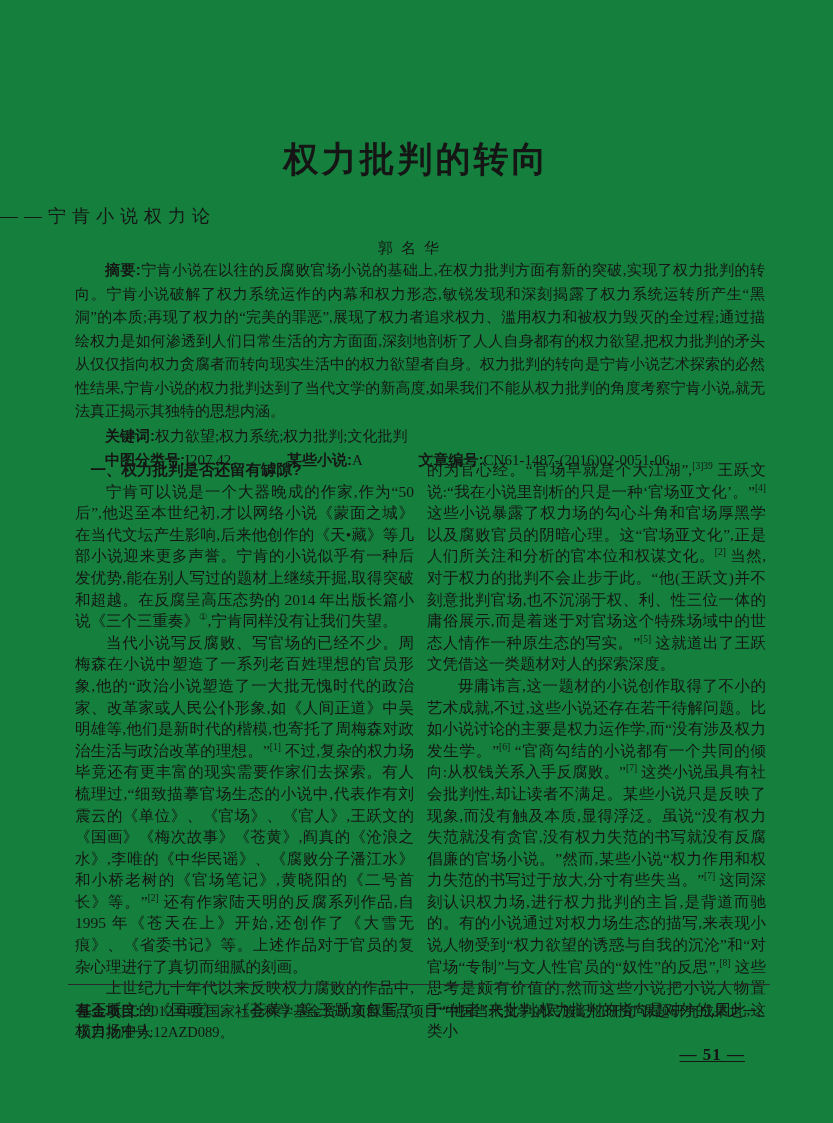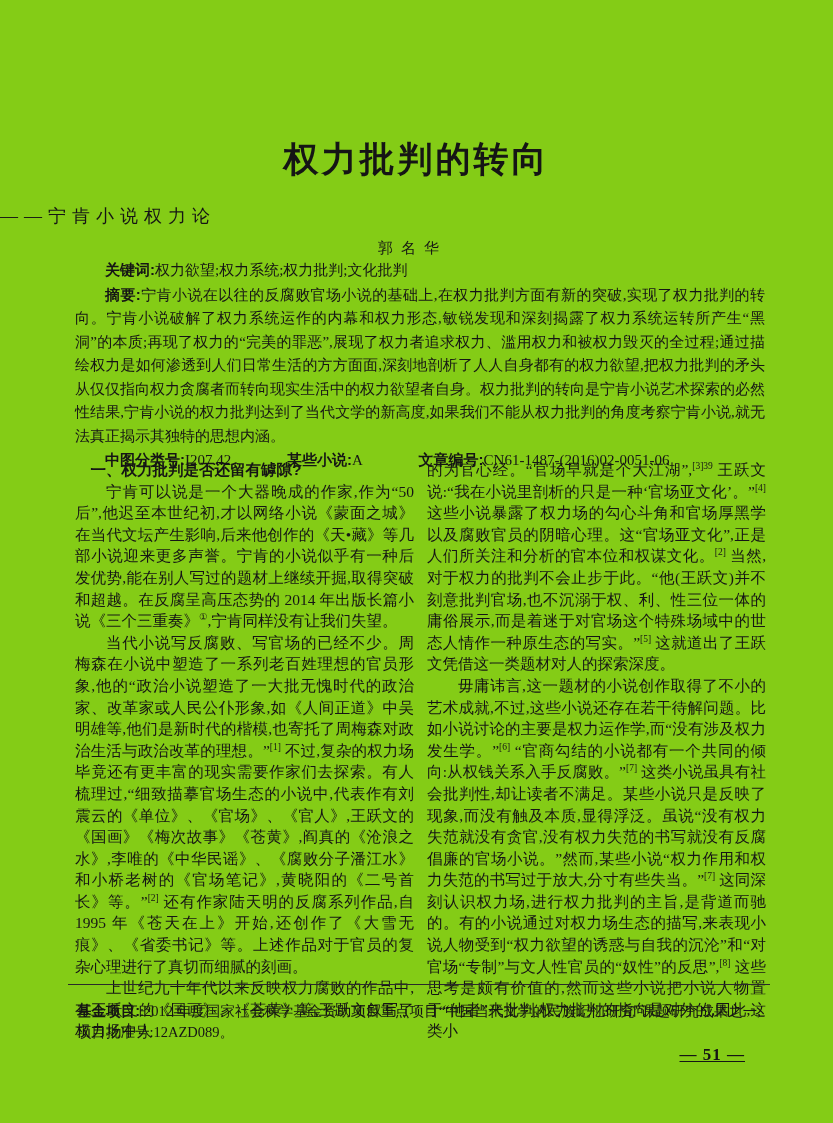--- a/index.html
+++ b/index.html
@@ -1,19 +1,19 @@
 <!DOCTYPE html>
 <html><head>
 <meta charset="utf-8">
 <style>
   html,body{margin:0;padding:0;background:#e8e8e6;}
   .page{
     position:relative;
     width:833px;height:1123px;
-    background:#84cc16;
+    background:#15803d;
     font-family:"Liberation Serif","DejaVu Serif",serif;
     color:#151515;
     overflow:hidden;
     margin:0 auto;
   }
   .title{
     position:absolute;top:136px;left:0;right:0;
     text-align:center;
     font-size:35px;font-weight:bold;letter-spacing:3px;
     margin:0;
@@ -75,22 +75,22 @@
 
 <div class="page">
 
   <h1 class="title">权力批判的转向</h1>
 
   <div class="subtitle">——宁肯小说权力论</div>
 
   <div class="author">郭名华</div>
 
   <div class="frontmatter">
+    <p><span class="blk-label">摘要:</span><span>宁肯小说在以往的反腐败官场小说的基础上,在权力批判方面有新的突破,实现了权力批判的转向。宁肯小说破解了权力系统运作的内幕和权力形态,敏锐发现和深刻揭露了权力系统运转所产生“黑洞”的本质;再现了权力的“完美的罪恶”,展现了权力者追求权力、滥用权力和被权力毁灭的全过程;通过描绘权力是如何渗透到人们日常生活的方方面面,深刻地剖析了人人自身都有的权力欲望,把权力批判的矛头从仅仅指向权力贪腐者而转向现实生活中的权力欲望者自身。权力批判的转向是宁肯小说艺术探索的必然性结果,宁肯小说的权力批判达到了当代文学的新高度,如果我们不能从权力批判的角度考察宁肯小说,就无法真正揭示其独特的思想内涵。</span></p>
     <p><span class="blk-label">关键词:</span><span>权力欲望;权力系统;权力批判;文化批判</span></p>
-    <p><span class="blk-label">摘要:</span><span>宁肯小说在以往的反腐败官场小说的基础上,在权力批判方面有新的突破,实现了权力批判的转向。宁肯小说破解了权力系统运作的内幕和权力形态,敏锐发现和深刻揭露了权力系统运转所产生“黑洞”的本质;再现了权力的“完美的罪恶”,展现了权力者追求权力、滥用权力和被权力毁灭的全过程;通过描绘权力是如何渗透到人们日常生活的方方面面,深刻地剖析了人人自身都有的权力欲望,把权力批判的矛头从仅仅指向权力贪腐者而转向现实生活中的权力欲望者自身。权力批判的转向是宁肯小说艺术探索的必然性结果,宁肯小说的权力批判达到了当代文学的新高度,如果我们不能从权力批判的角度考察宁肯小说,就无法真正揭示其独特的思想内涵。</span></p>
     <p class="meta-row">
       <span class="meta-item"><span class="blk-label">中图分类号:</span><span>I207.42</span></span>
       <span class="meta-item"><span class="blk-label">某些小说:</span><span>A</span></span>
       <span class="meta-item"><span class="blk-label">文章编号:</span><span>CN61-1487-(2016)02-0051-06</span></span>
     </p>
   </div>
 
   <div class="columns">
     <div class="col">
         <h3><span>一、权力批判是否还留有罅隙?</span></h3>

